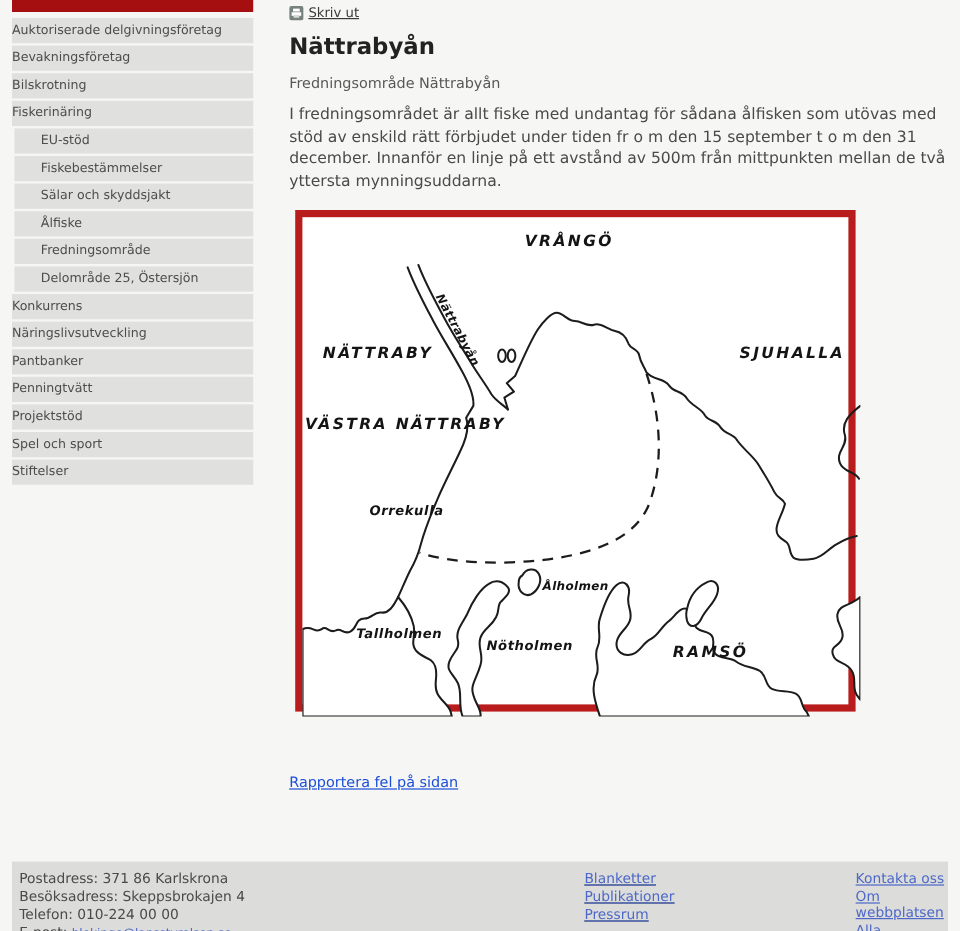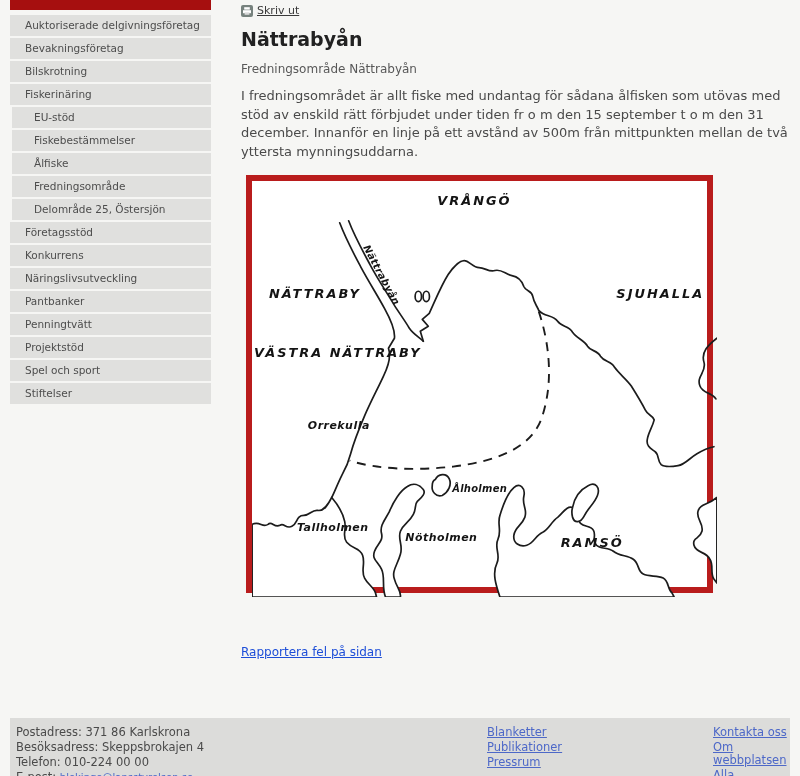--- a/index.html
+++ b/index.html
@@ -9,21 +9,21 @@
     background:#f6f6f4;
     font-family:"DejaVu Sans","Liberation Sans",sans-serif;
     color:#4a4a4a;
     overflow:hidden;
   }
   
   .sidebar { position:absolute; left:10px; top:0; width:201px; }
   .sidebar-accent { height:10px; width:100%; background:#a60f0f; margin-bottom:5px; }
   .nav-item {
     height:21px; line-height:21px; background:#e0e0de;
-    margin-bottom:2px; padding-left:15px;
+    margin-bottom:2px; 
     font-size:10.5px; color:#4d4d4d; cursor:pointer;
     white-space:nowrap; overflow:hidden;
   }
   .nav-item.sub { margin-left:2px; padding-left:22px; }
   
   .content { position:absolute; left:241px; top:0; width:572px; }
   .print-row { margin-top:4px; display:flex; align-items:center; gap:4px; }
   .print-row a { font-size:11px; color:#3a3a3a; text-decoration:underline; cursor:pointer; }
   .page-title { margin-top:11px; font-size:19px; font-weight:bold; color:#222; }
   .page-subtitle { margin-top:12px; font-size:12px; font-weight:normal; color:#585858; }
@@ -61,24 +61,24 @@
 <body>
 
 <div class="sidebar">
   <div class="sidebar-accent" style="background: rgb(166, 15, 15);"></div>
   <div class="nav-item">Auktoriserade delgivningsföretag</div>
     <div class="nav-item">Bevakningsföretag</div>
     <div class="nav-item">Bilskrotning</div>
     <div class="nav-item">Fiskerinäring</div>
     <div class="nav-item sub">EU-stöd</div>
     <div class="nav-item sub">Fiskebestämmelser</div>
+    <div class="nav-item sub">Sälar och skyddsjakt</div>
     <div class="nav-item sub">Ålfiske</div>
     <div class="nav-item sub">Fredningsområde</div>
     <div class="nav-item sub">Delområde 25, Östersjön</div>
-    <div class="nav-item">Företagsstöd</div>
     <div class="nav-item">Konkurrens</div>
     <div class="nav-item">Näringslivsutveckling</div>
     <div class="nav-item">Pantbanker</div>
     <div class="nav-item">Penningtvätt</div>
     <div class="nav-item">Projektstöd</div>
     <div class="nav-item">Spel och sport</div>
     <div class="nav-item">Stiftelser</div>
 </div>
 
 <div class="content">

